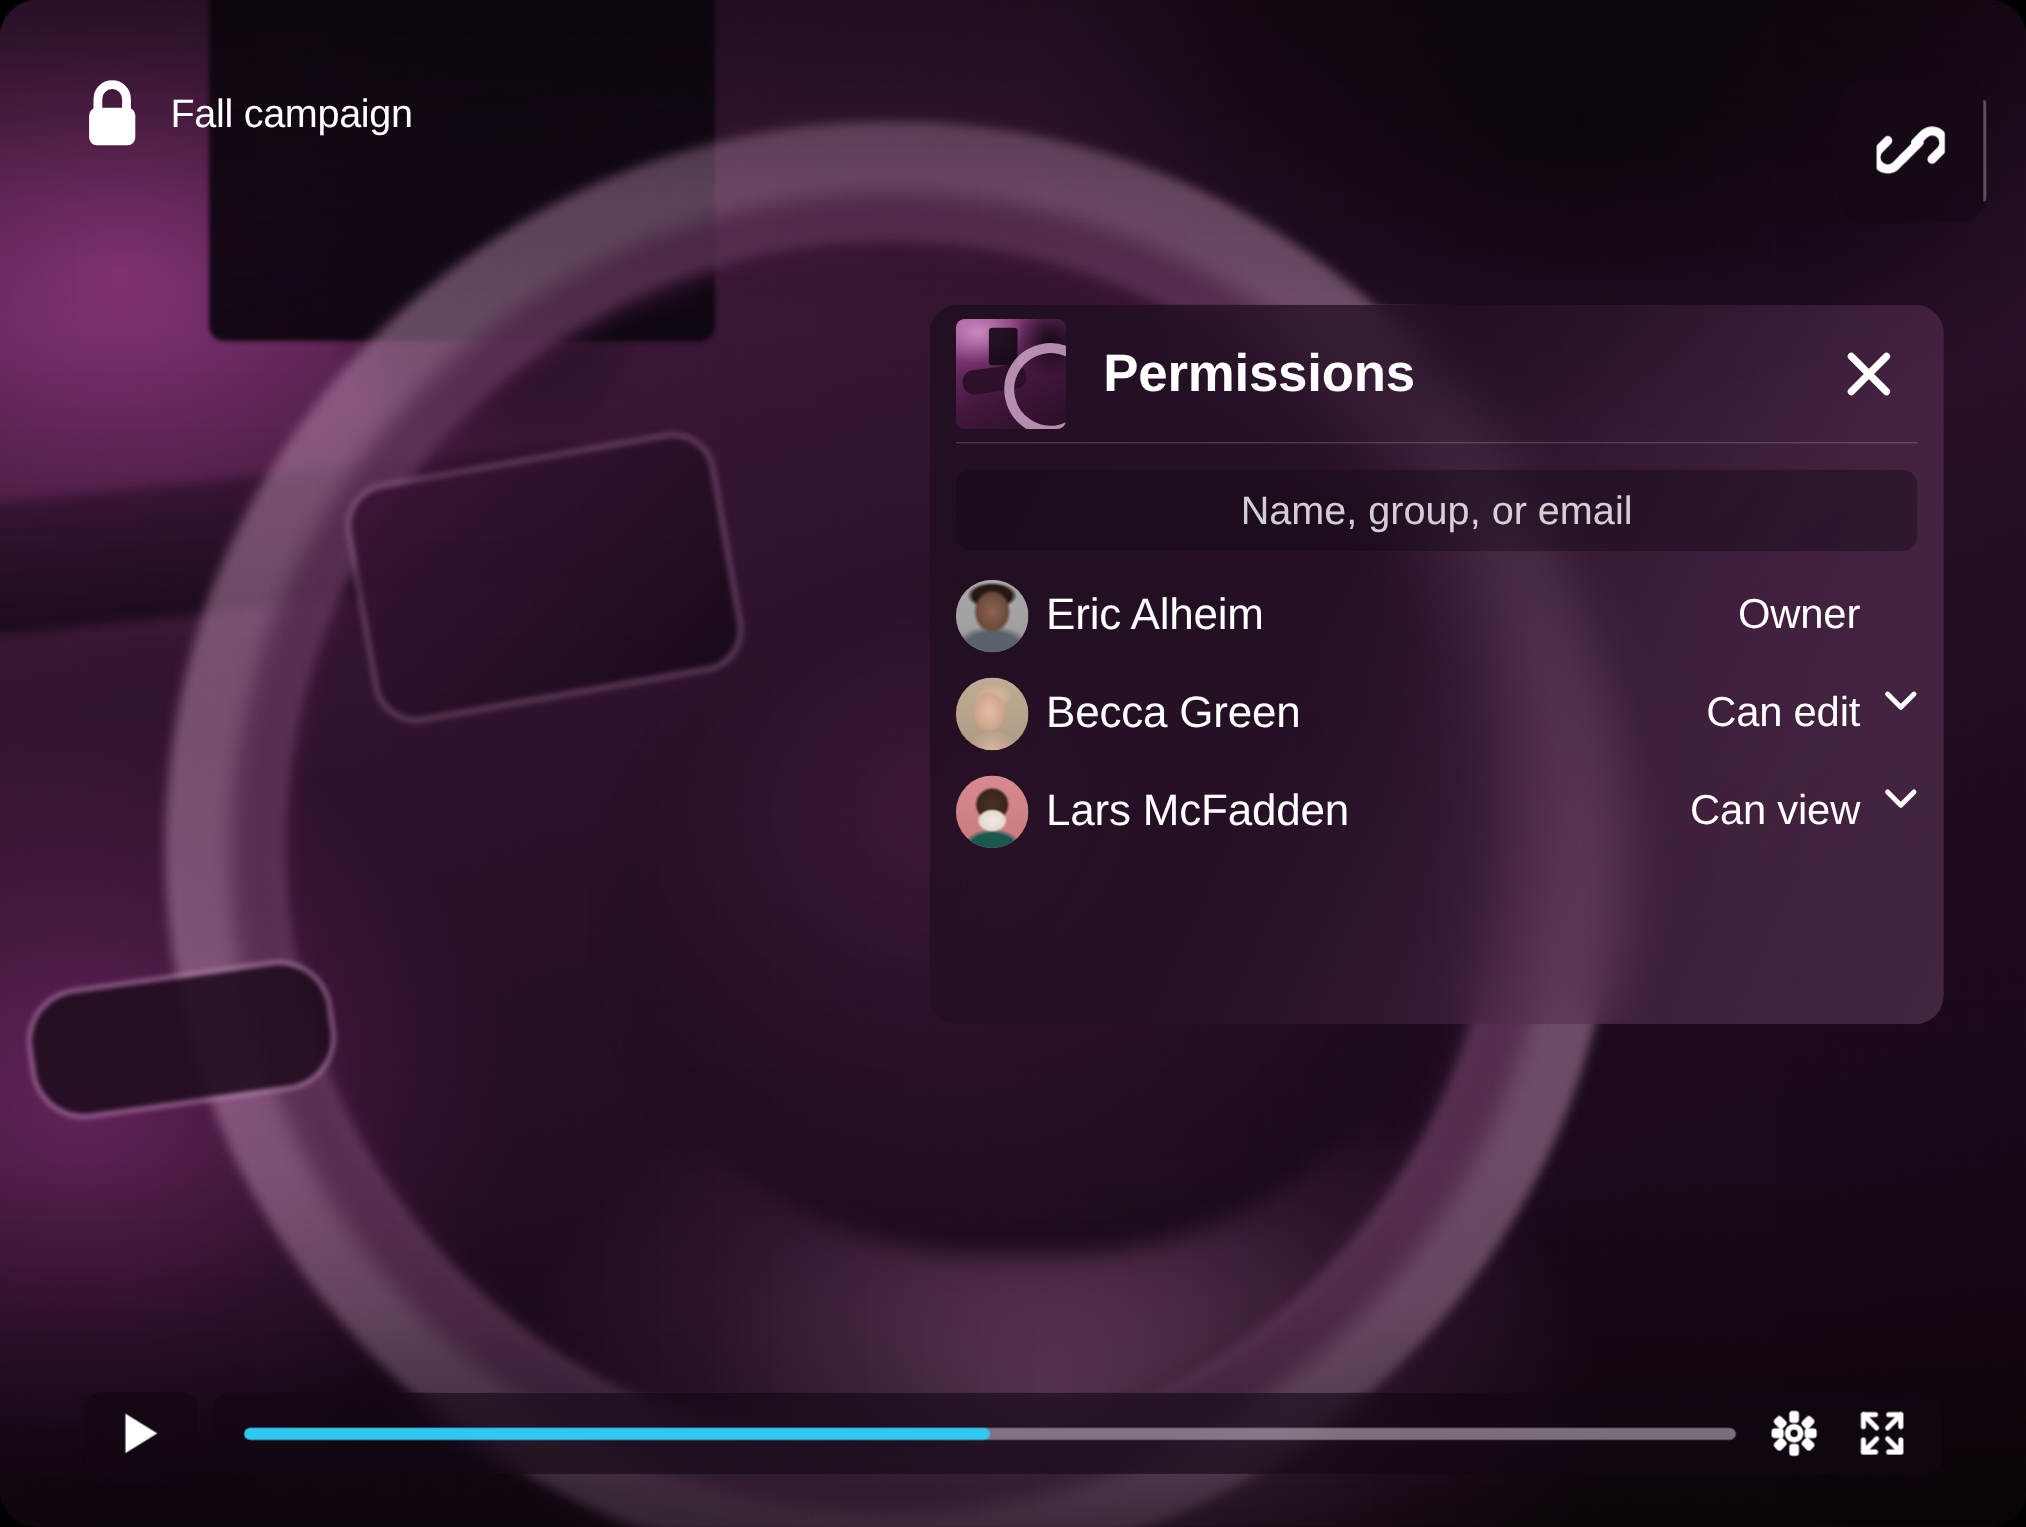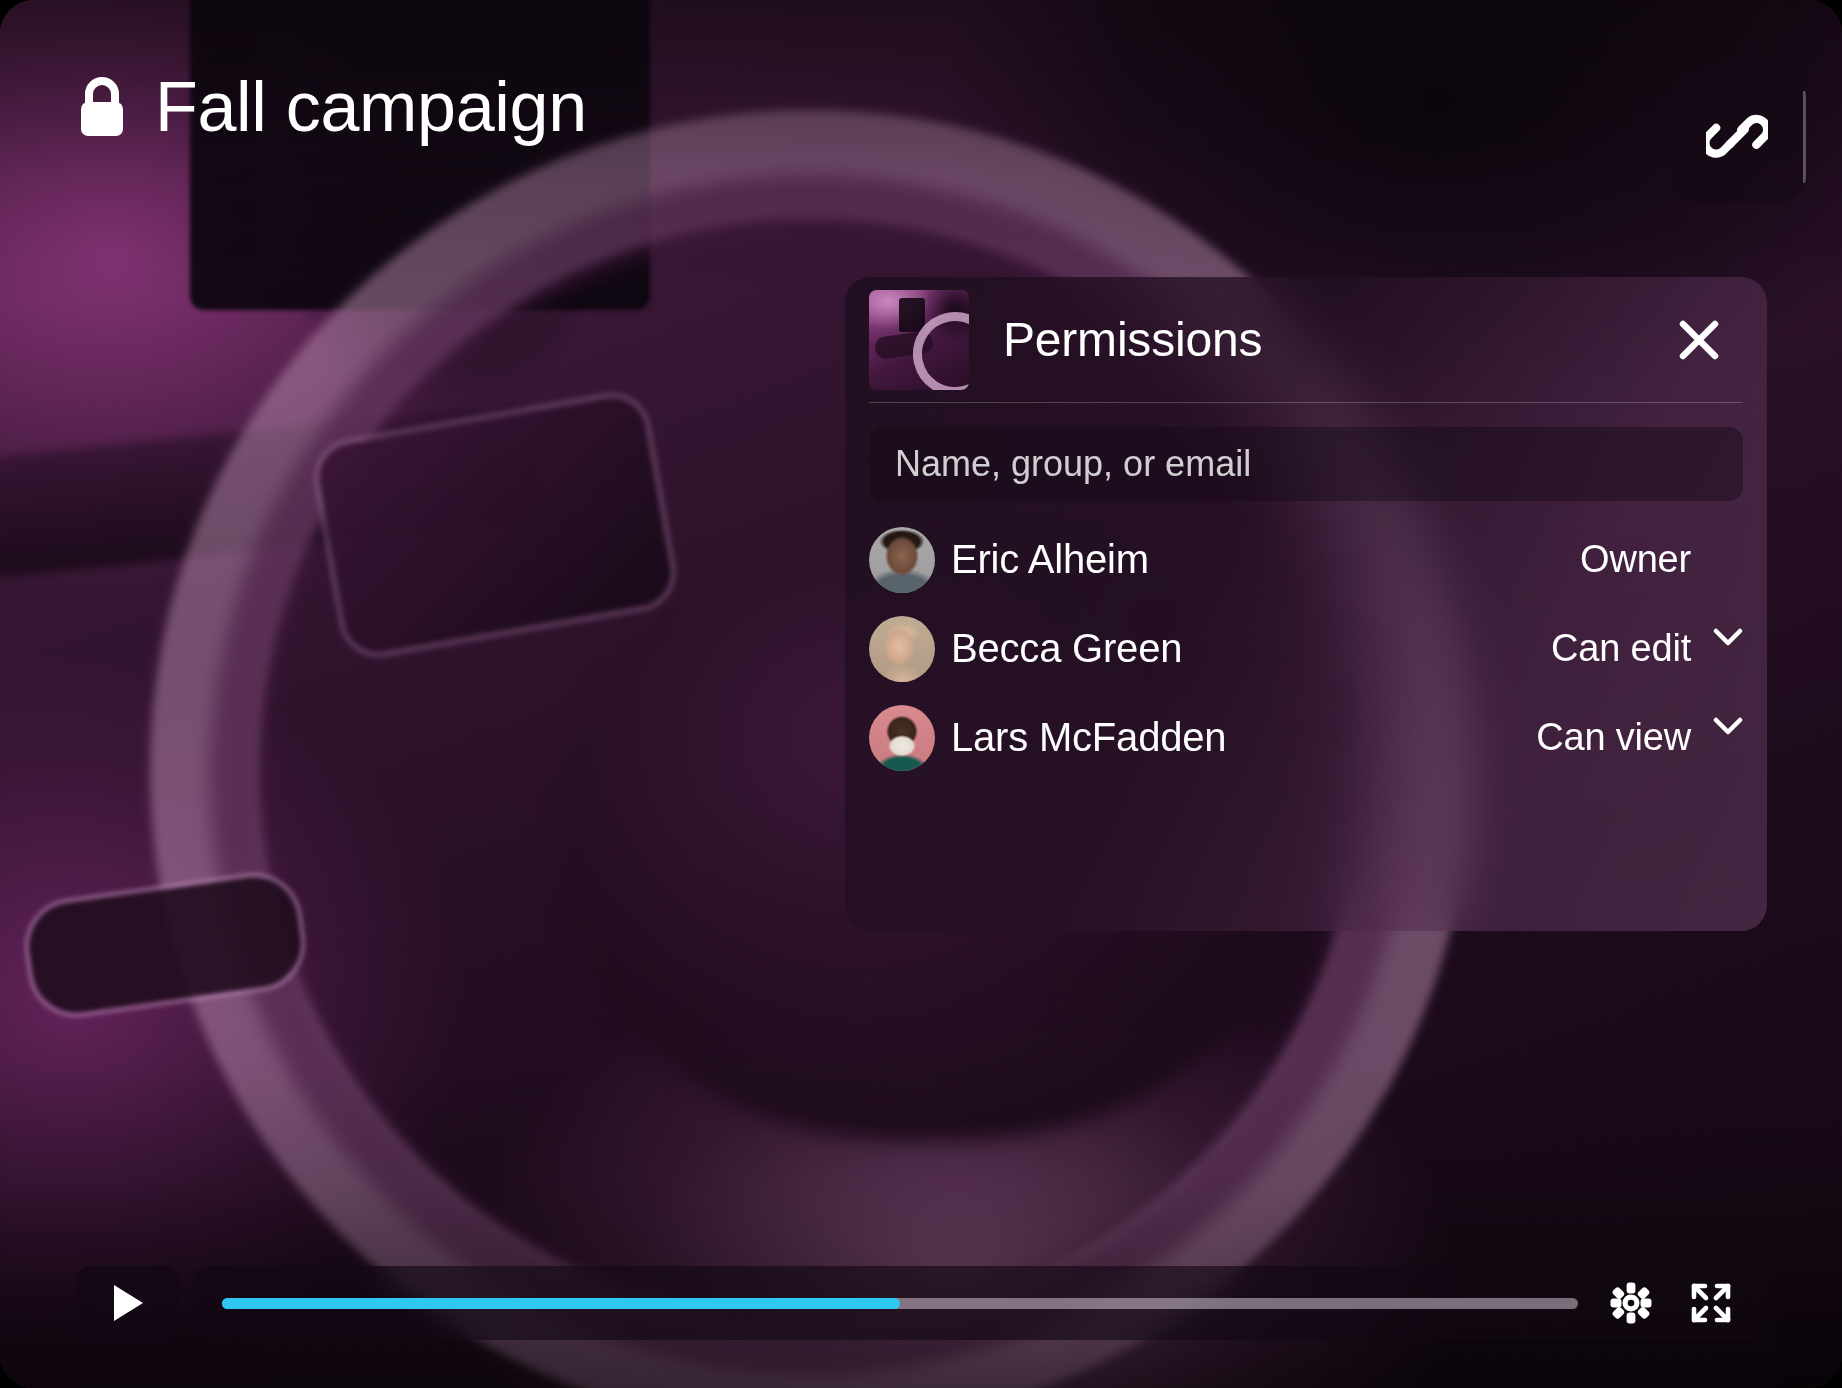--- a/index.html
+++ b/index.html
@@ -157,21 +157,21 @@
     left: 75px;
     top: 72px;
     display: flex;
     align-items: center;
     gap: 26px;
     z-index: 40;
   }
   .lock-icon { width: 54px; height: 62px; flex: none; }
   .title-text {
     color: #ffffff;
-    font-size: 70px;
+    font-size: 36px;
     font-weight: 400;
     letter-spacing: -0.3px;
     line-height: 1;
     white-space: nowrap;
   }
 
   
   .share-pill {
     position: absolute;
     right: 36px;
@@ -269,21 +269,21 @@
     left: 6px; top: 44px;
     width: 58px; height: 22px;
     border-radius: 10px;
     background: rgba(40,14,38,0.85);
     transform: rotate(-8deg);
   }
 
   .panel-title {
     color: #ffffff;
     font-size: 48px;
-    font-weight: 400;
+    font-weight: 700;
     letter-spacing: -0.2px;
     margin-left: 34px;
     white-space: nowrap;
   }
   .close-btn {
     margin-left: auto;
     width: 60px; height: 60px;
     display: flex; align-items: center; justify-content: center;
     cursor: pointer;
   }
@@ -300,20 +300,21 @@
     width: 100%;
     height: 74px;
     border-radius: 14px;
     border: none;
     outline: none;
     background: rgba(20,9,22,0.42);
     color: #ffffff;
     font-family: "Liberation Sans", sans-serif;
     font-size: 36px;
     padding: 0 26px;
+    text-align: center;
   }
   .search-input::placeholder {
     color: rgba(255,255,255,0.80);
   }
 
   .people-list { padding: 14px 24px 0 24px; }
   .person-row {
     display: flex;
     align-items: center;
     height: 89px;

